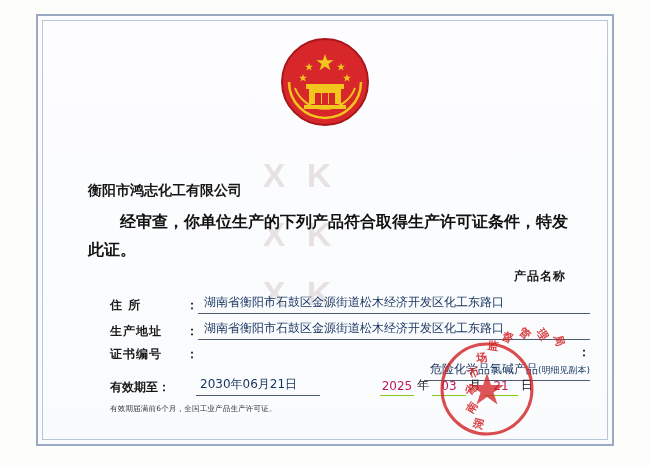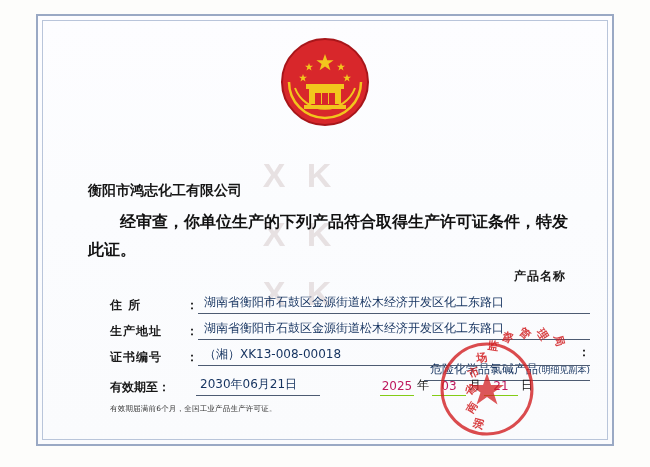--- a/index.html
+++ b/index.html
@@ -286,21 +286,20 @@
 
   <div class="field-row" id="row-prodaddr">
     <span class="field-label">生产地址</span>
     <span class="field-colon">：</span>
     <span class="field-value">湖南省衡阳市石鼓区金源街道松木经济开发区化工东路口</span>
   </div>
 
   <div class="field-row" id="row-certno">
     <span class="field-label">证书编号</span>
     <span class="field-colon">：</span>
-    <span class="field-value">（湘）XK13-008-00018</span>
   </div>
 
   <div id="row-validity">
     <span class="v-label">有效期至：</span>
     <span class="v-value">2030年06月21日</span>
     <span class="date-group">
       <span class="date-num">2025</span>
       <span class="date-unit">年</span>
       <span class="date-num">03</span>
       <span class="date-unit">月</span>

